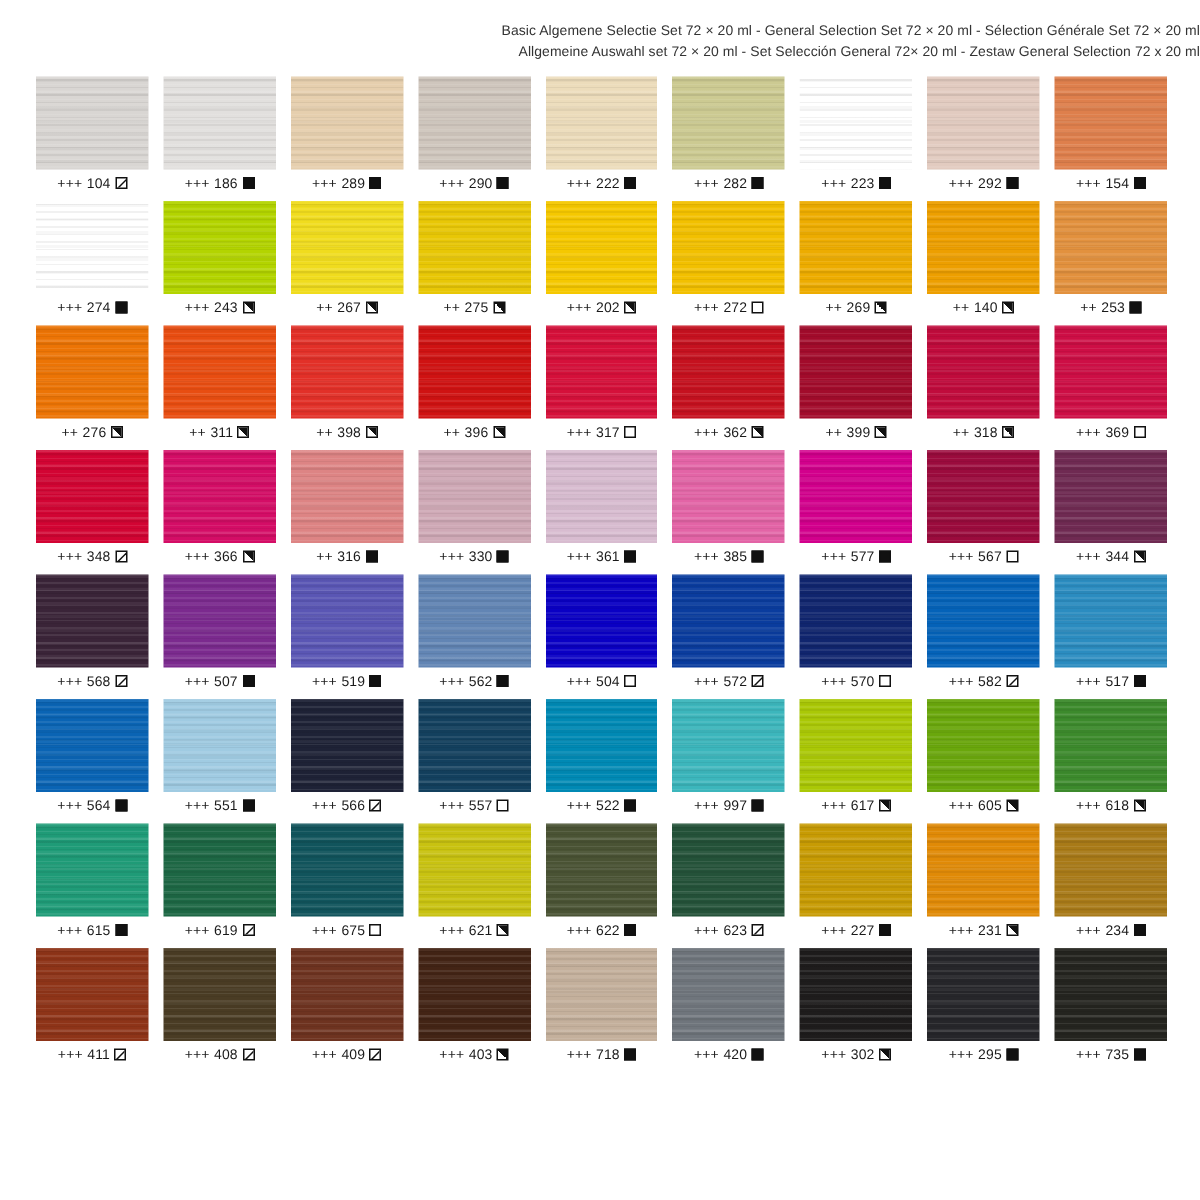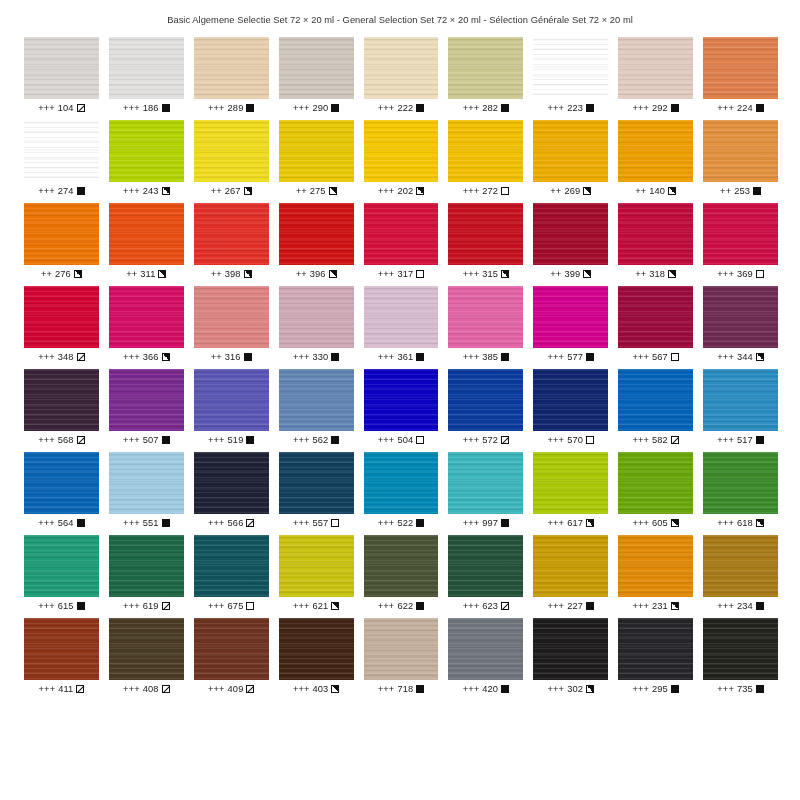--- a/index.html
+++ b/index.html
@@ -14,21 +14,21 @@
     overflow: hidden;
   }
   #page {
     width: 800px;
     height: 800px;
     position: relative;
     box-sizing: border-box;
   }
   .header {
     padding-top: 13px;
-    text-align: center;
+    text-align: right;
   }
   .header-line {
     font-size: 9.3px;
     color: #333333;
     line-height: 14px;
     letter-spacing: 0.05px;
     white-space: nowrap;
   }
   .grid {
     margin-top: 10px;
@@ -130,20 +130,21 @@
     transform-origin: center;
   }
 </style>
 </head>
 <body>
 
 <div id="page">
 
   <div class="header">
     <div class="header-line">Basic Algemene Selectie Set 72 × 20 ml  - General Selection Set 72 × 20 ml - Sélection Générale Set 72 × 20 ml</div>
+    <div class="header-line">Allgemeine Auswahl set 72 × 20 ml - Set Selección General 72× 20 ml - Zestaw General Selection 72 x 20 ml</div>
   </div>
 
   <div class="grid" id="swatch-grid">
       <div class="cell">
         <div class="swatch" style="background: rgb(217, 214, 211);">
           <div class="tex"></div>
           <div class="tex2"></div>
         </div>
         <div class="label">
           <span>+++</span>
@@ -228,21 +229,21 @@
           <span class="opacity-icon op-full"></span>
         </div>
       </div>
       <div class="cell">
         <div class="swatch" style="background: rgb(222, 127, 76);">
           <div class="tex"></div>
           <div class="tex2"></div>
         </div>
         <div class="label">
           <span>+++</span>
-          <span class="code">224</span>
+          <span class="code">154</span>
           <span class="opacity-icon op-full"></span>
         </div>
       </div>
       <div class="cell">
         <div class="swatch">
           <div class="tex"></div>
           <div class="tex2"></div>
         </div>
         <div class="label">
           <span>+++</span>
@@ -393,21 +394,21 @@
           <span class="opacity-icon op-empty"></span>
         </div>
       </div>
       <div class="cell">
         <div class="swatch" style="background: rgb(197, 17, 31);">
           <div class="tex"></div>
           <div class="tex2"></div>
         </div>
         <div class="label">
           <span>+++</span>
-          <span class="code">315</span>
+          <span class="code">362</span>
           <span class="opacity-icon op-half"></span>
         </div>
       </div>
       <div class="cell">
         <div class="swatch" style="background: rgb(162, 11, 43);">
           <div class="tex"></div>
           <div class="tex2"></div>
         </div>
         <div class="label">
           <span>++</span>

